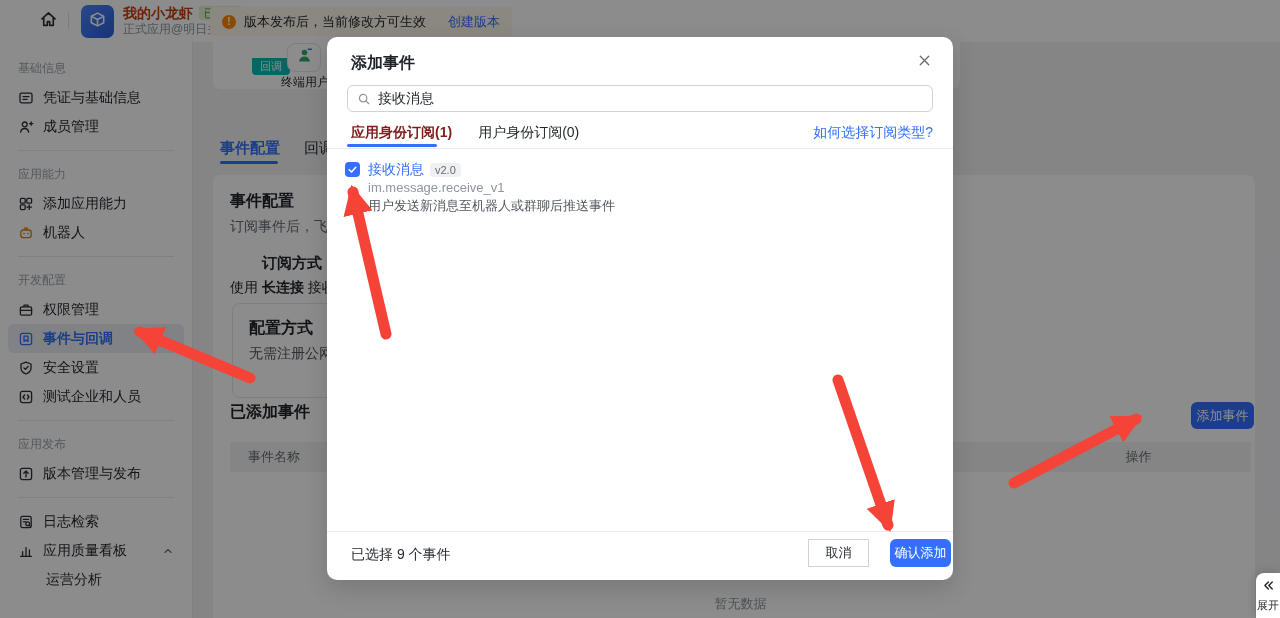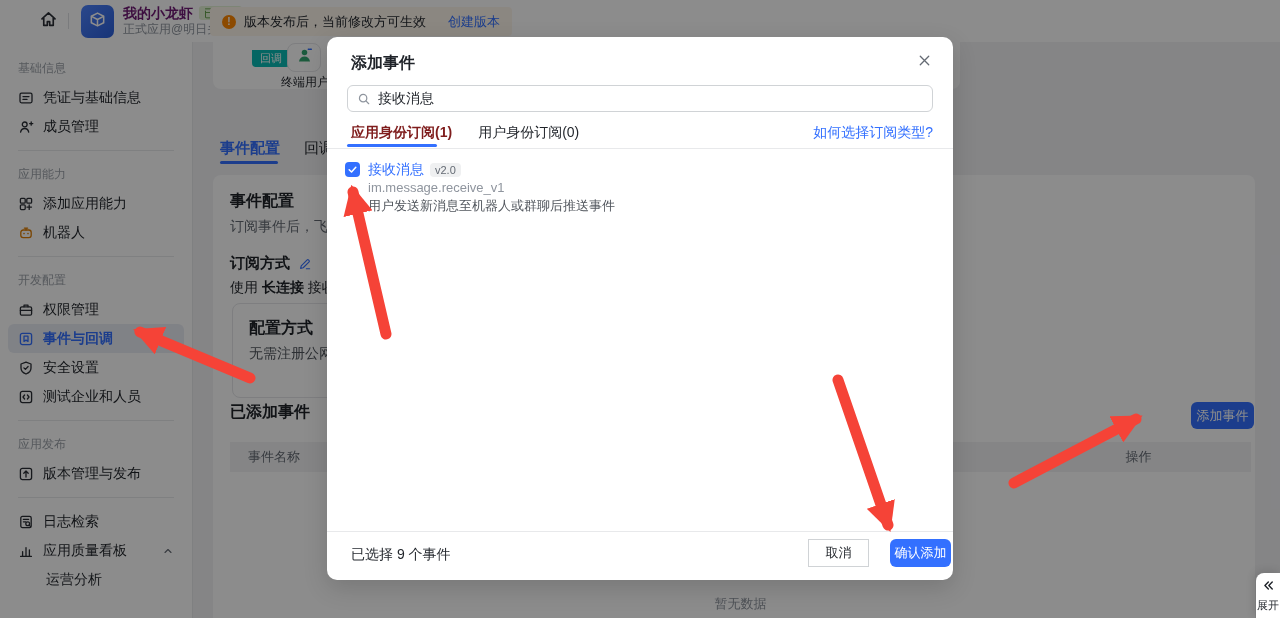--- a/index.html
+++ b/index.html
@@ -7,21 +7,21 @@
   body { font-family:"Liberation Sans","DejaVu Sans",sans-serif; color:#1f2329; background:#f2f3f5; }
   .page { position:relative; width:1280px; height:618px; overflow:hidden; background:#f2f3f5; }
 
   
   .topbar { position:absolute; left:0; top:0; width:1280px; height:42px; background:#fff; display:flex; align-items:center; z-index:1; }
   .home-btn { margin-left:34px; width:28px; height:28px; display:flex; align-items:center; justify-content:center; color:#2b2f36; cursor:pointer; }
   .topbar-divider { width:1px; height:16px; background:#dee0e3; margin:0 12px 0 6px; }
   .app-logo { width:33px; height:33px; border-radius:7px; background:linear-gradient(135deg,#4e83fd,#2b5fda); display:flex; align-items:center; justify-content:center; }
   .app-meta { margin-left:9px; line-height:1.15; }
   .app-name-row { display:flex; align-items:center; gap:6px; }
-  .app-name { font-size:14px; font-weight:bold; color:#701a75; }
+  .app-name { font-size:14px; font-weight:bold; color:#c2410c; }
   .app-badge { font-size:11px; color:#48902c; background:#e4f2d6; border-radius:3px; padding:1px 5px; }
   .app-subtitle { font-size:12px; color:#8f959e; margin-top:2px; }
   .notice { position:absolute; left:210px; top:7px; height:29px; background:#fdf6ec; border-radius:4px; display:flex; align-items:center; padding:0 12px; gap:8px; }
   .notice-icon { width:14px; height:14px; border-radius:50%; background:#ff8800; color:#fff; font-size:10px; font-weight:bold; display:flex; align-items:center; justify-content:center; }
   .notice-text { font-size:13px; color:#1f2329; white-space:nowrap; }
   .notice-link { font-size:13px; color:#3370ff; margin-left:14px; white-space:nowrap; cursor:pointer; }
 
   
   .sidebar { position:absolute; left:0; top:42px; width:193px; height:576px; background:#fff; border-right:1px solid #e8e9eb; z-index:1; padding-top:12px; overflow:hidden; }
   .section-label { font-size:12px; color:#9ca2a9; padding:6px 18px 6px 18px; }
@@ -30,32 +30,32 @@
   .nav-item.active { background:#e9edf5; color:#3370ff; font-weight:bold; }
   .nav-item.active .nicon { color:#3370ff; }
   .nav-item.robot .nicon { color:#dd7d02; }
   .nav-item .chev { margin-left:auto; color:#646a73; display:flex; }
   .nav-sub { height:29px; padding-left:46px; display:flex; align-items:center; font-size:14px; color:#1f2329; cursor:pointer; }
   .side-divider { border-top:1px solid #e8e9eb; margin:9px 18px; }
 
   
   .content { position:absolute; left:193px; top:42px; right:0; bottom:0; z-index:1; }
   .diagram-card { position:absolute; left:20px; top:0; width:747px; height:47px; background:#fff; border-radius:0 0 8px 8px; overflow:visible; }
-  .cb-badge { position:absolute; left:39px; top:8px; height:17px; padding:0 8px; background:#0abbb4; color:#fff; font-size:11px; border-radius:0 0 4px 4px; display:flex; align-items:center; }
+  .cb-badge { position:absolute; left:39px; top:16px; height:17px; padding:0 8px; background:#0abbb4; color:#fff; font-size:11px; border-radius:0 0 4px 4px; display:flex; align-items:center; }
   .tile { position:absolute; left:74px; top:1px; width:34px; height:29px; border:1px solid #e5e6e9; border-radius:8px; display:flex; align-items:center; justify-content:center; background:#fff; }
   .tile-label { position:absolute; left:68px; top:32px; font-size:12px; color:#1f2329; }
   .page-tabs { position:absolute; left:27px; top:97px; display:flex; gap:24px; font-size:15px; }
   .page-tab { color:#1f2329; cursor:pointer; }
   .page-tab.active { color:#3370ff; font-weight:bold; }
   .page-tab-underline { position:absolute; left:27px; top:119px; width:58px; height:3px; background:#3370ff; border-radius:2px; }
   .main-card { position:absolute; left:20px; top:133px; width:1042px; height:485px; background:#fff; border-radius:8px; }
   .mc-title { position:absolute; left:17px; top:16px; font-size:16px; font-weight:bold; }
   .mc-desc { position:absolute; left:17px; top:43px; font-size:14px; color:#646a73; white-space:nowrap; }
   .sub-title-row { position:absolute; left:17px; top:79px; display:flex; align-items:center; gap:8px; }
-  .sub-title { font-size:15px; font-weight:bold; }
+  .sub-title { font-size:15px; font-weight:bold;margin-left:32px; }
   .edit-icon { color:#3370ff; display:flex; cursor:pointer; }
   .sub-desc { position:absolute; left:17px; top:104px; font-size:14px; color:#1f2329; white-space:nowrap; }
   .sub-desc b { font-weight:bold; }
   .inner-card { position:absolute; left:19px; top:128px; width:640px; height:95px; border:1px solid #e5e6e9; border-radius:8px; background:#fff; }
   .ic-title { position:absolute; left:16px; top:14px; font-size:16px; font-weight:bold; }
   .ic-desc { position:absolute; left:16px; top:41px; font-size:14px; color:#51565d; white-space:nowrap; }
   .added-title { position:absolute; left:17px; top:227px; font-size:16px; font-weight:bold; }
   .add-event-btn { position:absolute; left:978px; top:227px; width:63px; height:27px; background:#3370ff; border-radius:6px; color:#fff; font-size:13px; display:flex; align-items:center; justify-content:center; cursor:pointer; }
   .table-header { position:absolute; left:17px; top:267px; width:1021px; height:30px; background:#f2f3f5; display:flex; align-items:center; font-size:13px; color:#646a73; }
   .th-name { padding-left:18px; flex:1; }

